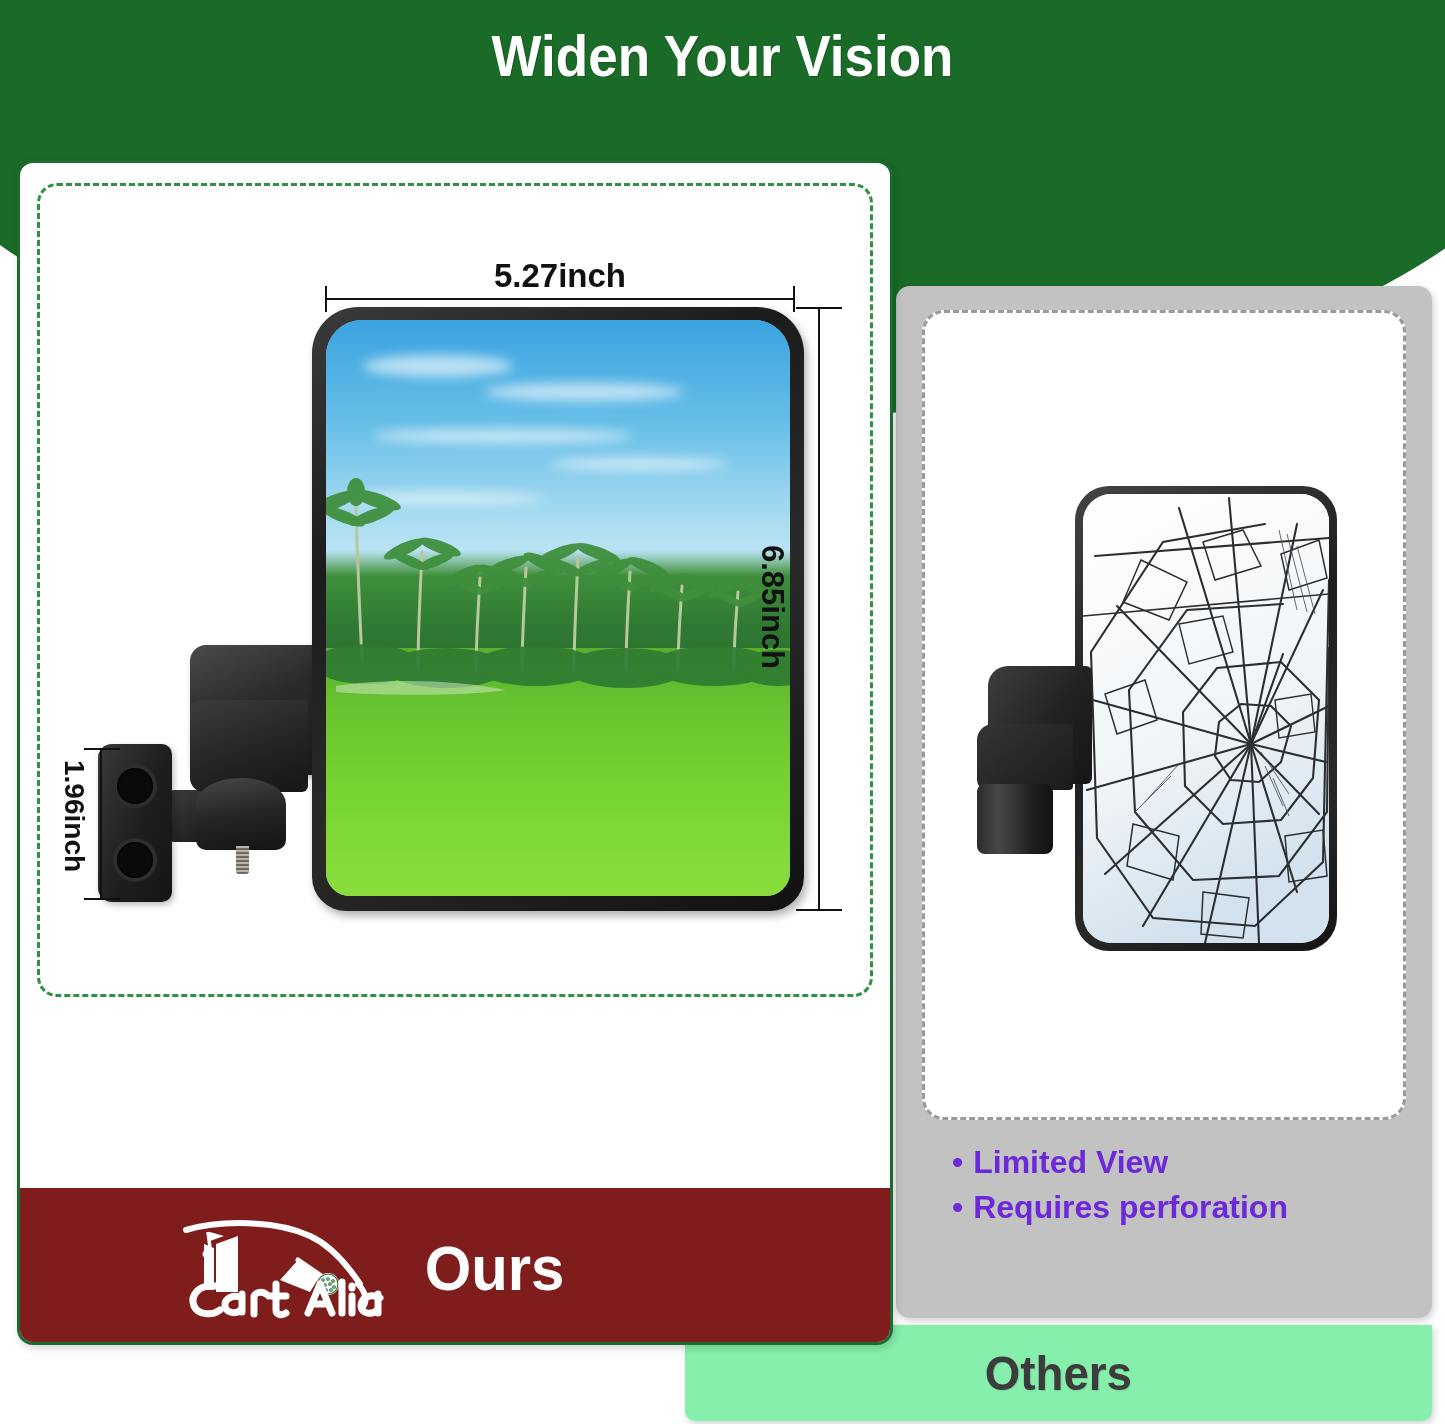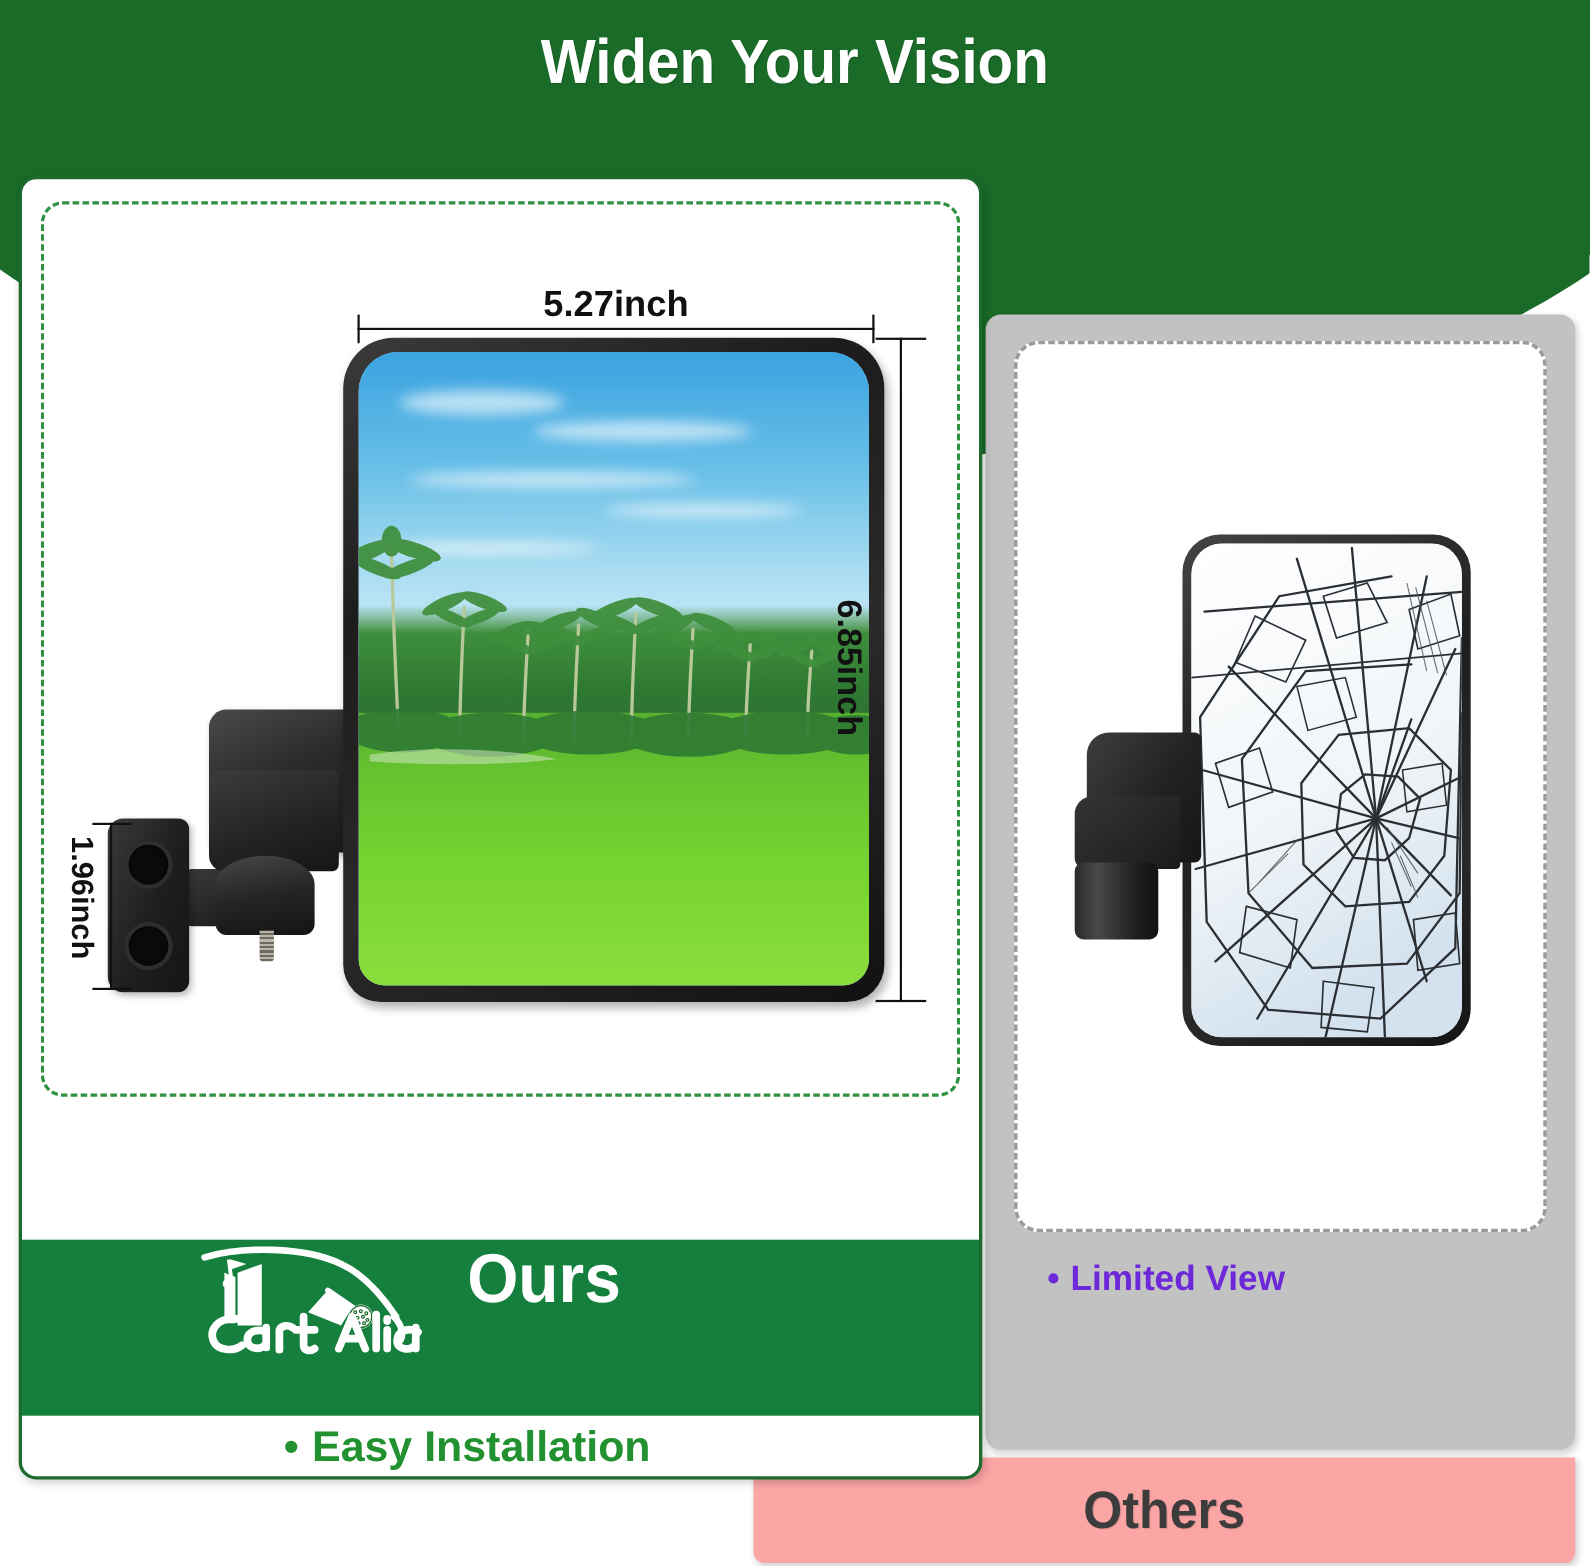--- a/index.html
+++ b/index.html
@@ -59,21 +59,21 @@
     font-size:32px;
     font-weight:bold;
     line-height:1.42;
     white-space:nowrap;
   }
   .others-bullets li .bdot{ margin-right:10px; }
 
   .others-footer{
     position:absolute;
     left:685px; top:1325px; width:747px; height:96px;
-    background:#fca5a5;
+    background:#86efac;
     border-radius:0 0 10px 10px;
     box-shadow: 2px 3px 7px rgba(0,0,0,0.18);
     z-index: 7;
     display:flex; align-items:center; justify-content:center;
   }
   .others-footer .label{
     color:#3c3c3c; font-size:48px; font-weight:bold;
     transform: scaleX(0.95);
     text-shadow: 1px 1px 1px rgba(0,0,0,0.12);
   }
@@ -105,24 +105,24 @@
     color:#21922f;
     font-size:39px;
     font-weight:bold;
     line-height:1.44;
     white-space:nowrap;
   }
   .ours-bullets li .bdot{ margin-right:12px; }
 
   .ours-footer{
     position:absolute;
-    left:0px; top:964px; width:876px; height:160px;
-    background:#15803d;
+    left:0px; top:1025px; width:876px; height:160px;
+    background:#7f1d1d;
     z-index: 25;
-    display:flex; 
+    display:flex; align-items:center;
   }
   .ours-footer .logo-wrap{ position:relative; margin-left:160px; width:215px; height:108px; }
   .ours-footer .ours-label{
     color:#ffffff; font-size:63px; font-weight:bold; margin-left:26px;
     transform: scaleX(0.95);
   }
 
   
   .mirror-shell{
     position:absolute;
@@ -352,20 +352,23 @@
           <path d="M96 270 L60 310 M88 282 L52 318"></path>
         </g>
       </svg>
     </div>
   </div>
 
   <ul class="others-bullets">
     <li>
       <span class="bdot">•</span><span>Limited View</span>
     </li>
+    <li>
+      <span class="bdot">•</span><span>Requires perforation</span>
+    </li>
   </ul>
 
   <div class="others-footer">
     <span class="label">Others</span>
   </div>
 
   <div class="ours-card">
     <div class="ours-dashed"></div>
 
     <ul class="ours-bullets">

